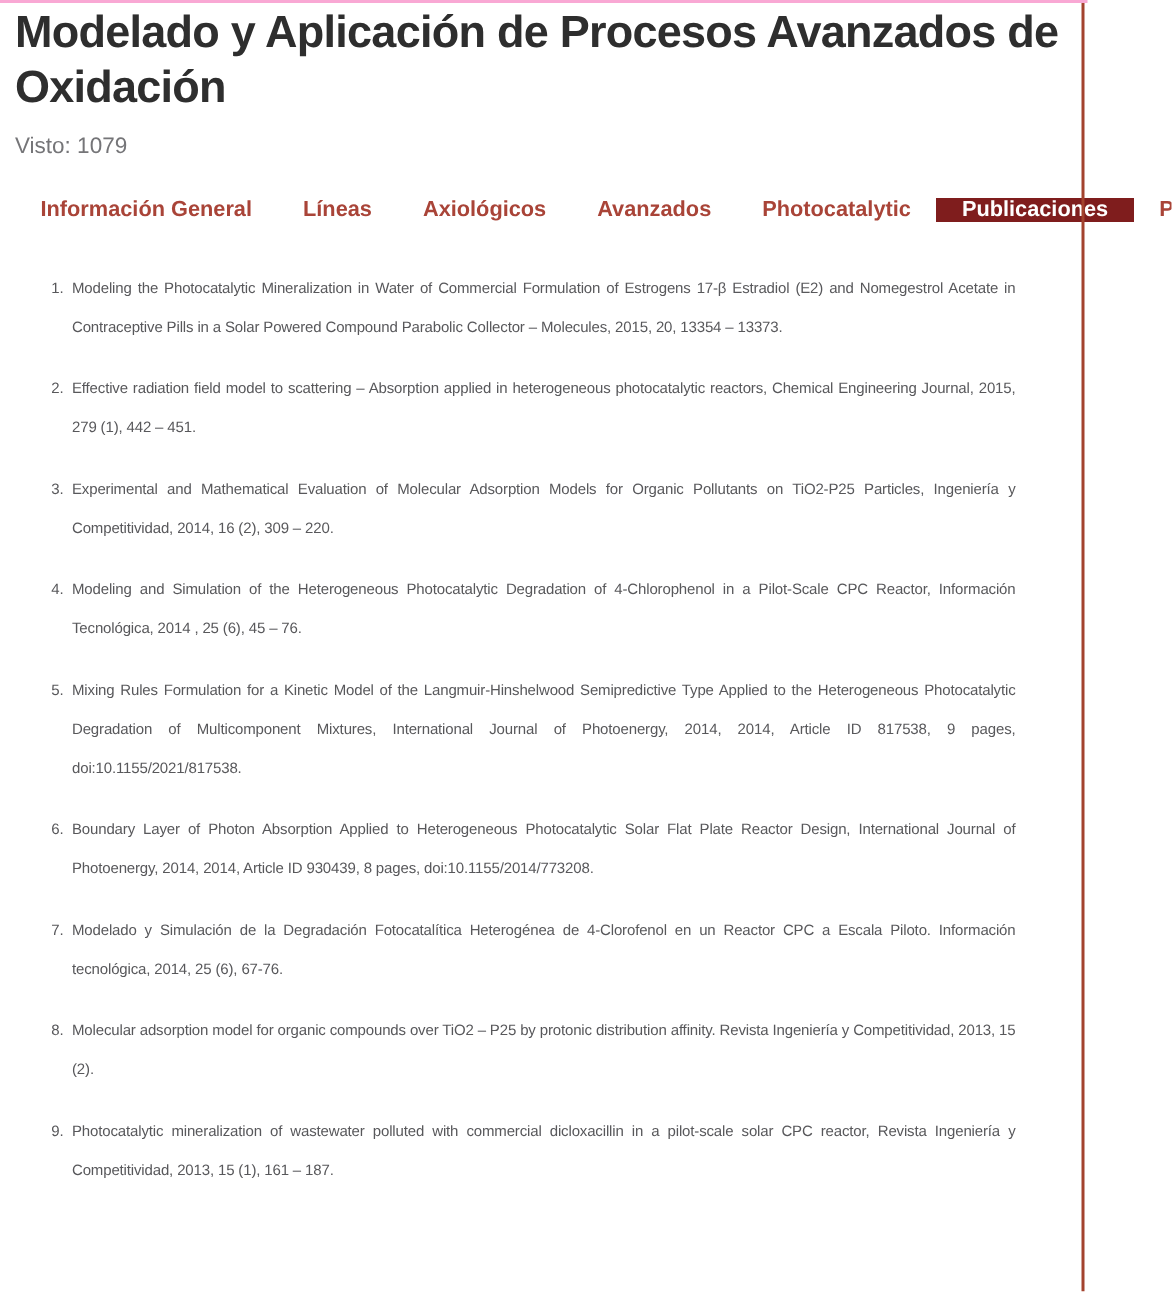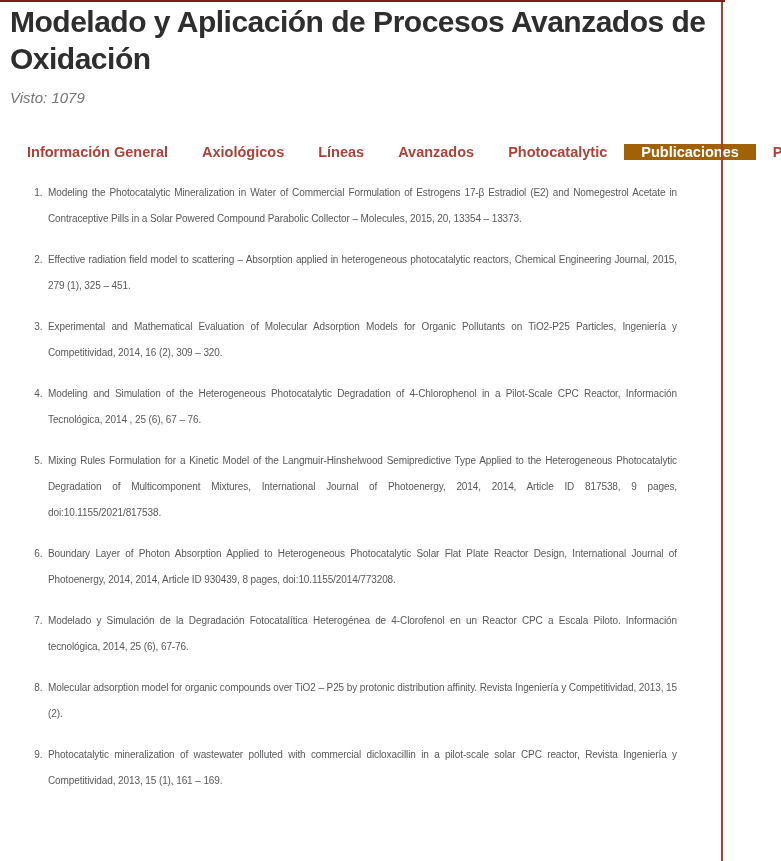--- a/index.html
+++ b/index.html
@@ -6,61 +6,60 @@
   html, body {
     width: 781px; height: 861px;
     background: #ffffff;
     font-family: "Liberation Sans", sans-serif;
     overflow: hidden;
   }
   #page {
     position: relative;
     width: 725px; height: 861px;
     background: #ffffff;
-    border-top: 2px solid #7f1d1d;
+    border-top: 2px solid #f9a8d4;
   }
   #right-border {
     position: absolute;
     top: 0; bottom: 0; right: 2px;
     width: 2px;
     background: #A3432E;
   }
   .page-title {
     margin: 0 14px 12px 10px;
     padding-top: 1px;
     font-size: 30px;
     font-weight: 700;
     line-height: 37px;
     color: #2E2E2E;
     letter-spacing: -0.5px;
   }
   .visits {
     margin: 0 12px 14px 10px;
     font-size: 15px;
     color: #757578;
-    font-style: italic;
   }
   .tabs {
     display: flex;
-    align-items: flex-end;
+    align-items: center;
     margin-left: 10px;
     height: 40px;
   }
   .tab {
     display: flex;
     align-items: center;
     padding: 0 17px;
     font-size: 14.5px;
     font-weight: 700;
     color: #A94438;
     cursor: pointer;
     white-space: nowrap;
   }
   .tab.active {
-    background: #a16207;
+    background: #7f1d1d;
     color: #FFFFFF;
   }
   .publications {
     margin-top: 20px;
     padding-left: 45px;
     padding-right: 48px;
     color: #58585B;
     font-size: 10px;
     line-height: 26px;
     letter-spacing: -0.1px;
@@ -76,33 +75,33 @@
 
 <div id="page">
   <div id="right-border"></div>
 
   <h1 class="page-title">Modelado y Aplicación de Procesos Avanzados de Oxidación</h1>
 
   <div class="visits">Visto: 1079</div>
 
   <div class="tabs">
     <div class="tab">Información General</div>
+    <div class="tab">Líneas</div>
     <div class="tab">Axiológicos</div>
-    <div class="tab">Líneas</div>
     <div class="tab">Avanzados</div>
     <div class="tab">Photocatalytic</div>
     <div class="tab active">Publicaciones</div>
     <div class="tab">Proyectos</div>
   </div>
 
   <ol class="publications">
     <li>Modeling the Photocatalytic Mineralization in Water of Commercial Formulation of Estrogens 17-β Estradiol (E2) and Nomegestrol Acetate in Contraceptive Pills in a Solar Powered Compound Parabolic Collector – Molecules, 2015, 20, 13354 – 13373.</li>
-    <li>Effective radiation field model to scattering – Absorption applied in heterogeneous photocatalytic reactors, Chemical Engineering Journal, 2015, 279 (1), 325 – 451.</li>
-    <li>Experimental and Mathematical Evaluation of Molecular Adsorption Models for Organic Pollutants on TiO2-P25 Particles, Ingeniería y Competitividad, 2014, 16 (2), 309 – 320.</li>
-    <li>Modeling and Simulation of the Heterogeneous Photocatalytic Degradation of 4-Chlorophenol in a Pilot-Scale CPC Reactor, Información Tecnológica, 2014 , 25 (6), 67 – 76.</li>
+    <li>Effective radiation field model to scattering – Absorption applied in heterogeneous photocatalytic reactors, Chemical Engineering Journal, 2015, 279 (1), 442 – 451.</li>
+    <li>Experimental and Mathematical Evaluation of Molecular Adsorption Models for Organic Pollutants on TiO2-P25 Particles, Ingeniería y Competitividad, 2014, 16 (2), 309 – 220.</li>
+    <li>Modeling and Simulation of the Heterogeneous Photocatalytic Degradation of 4-Chlorophenol in a Pilot-Scale CPC Reactor, Información Tecnológica, 2014 , 25 (6), 45 – 76.</li>
     <li>Mixing Rules Formulation for a Kinetic Model of the Langmuir-Hinshelwood Semipredictive Type Applied to the Heterogeneous Photocatalytic Degradation of Multicomponent Mixtures, International Journal of Photoenergy, 2014, 2014, Article ID 817538, 9 pages, doi:10.1155/2021/817538.</li>
     <li>Boundary Layer of Photon Absorption Applied to Heterogeneous Photocatalytic Solar Flat Plate Reactor Design, International Journal of Photoenergy, 2014, 2014, Article ID 930439, 8 pages, doi:10.1155/2014/773208.</li>
     <li>Modelado y Simulación de la Degradación Fotocatalítica Heterogénea de 4-Clorofenol en un Reactor CPC a Escala Piloto. Información tecnológica, 2014, 25 (6), 67-76.</li>
     <li>Molecular adsorption model for organic compounds over TiO2 – P25 by protonic distribution affinity. Revista Ingeniería y Competitividad, 2013, 15 (2).</li>
-    <li>Photocatalytic mineralization of wastewater polluted with commercial dicloxacillin in a pilot-scale solar CPC reactor, Revista Ingeniería y Competitividad, 2013, 15 (1), 161 – 169.</li>
+    <li>Photocatalytic mineralization of wastewater polluted with commercial dicloxacillin in a pilot-scale solar CPC reactor, Revista Ingeniería y Competitividad, 2013, 15 (1), 161 – 187.</li>
 
   </ol>
 </div>
 
 </body></html>

